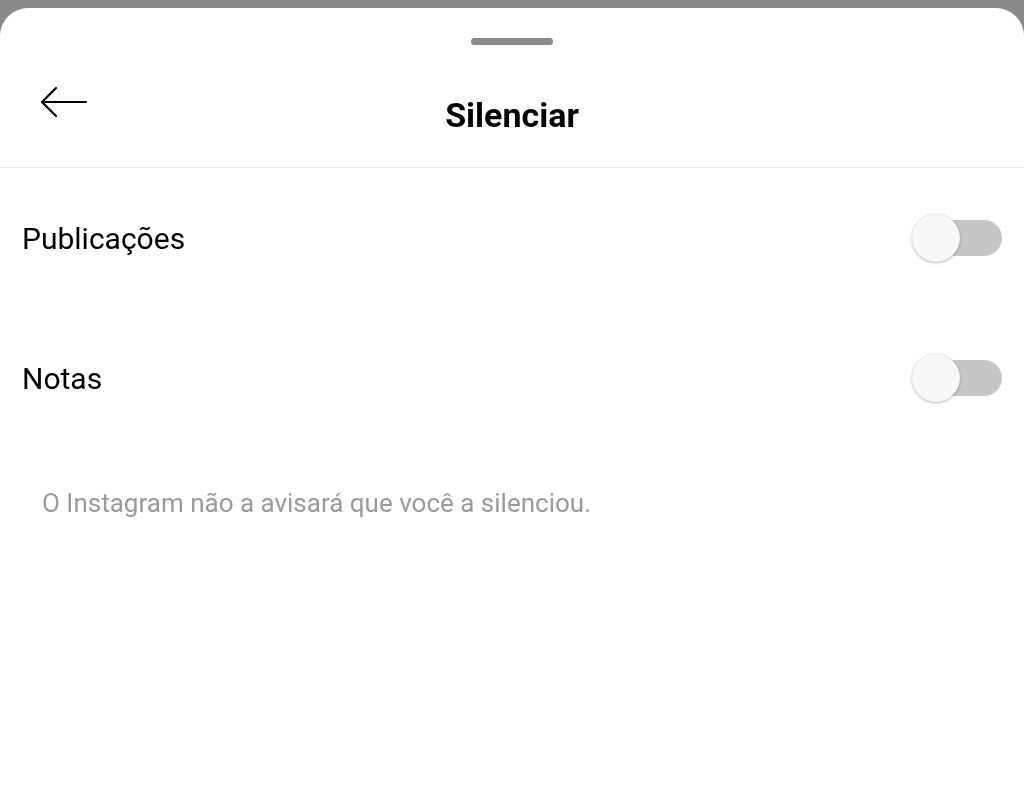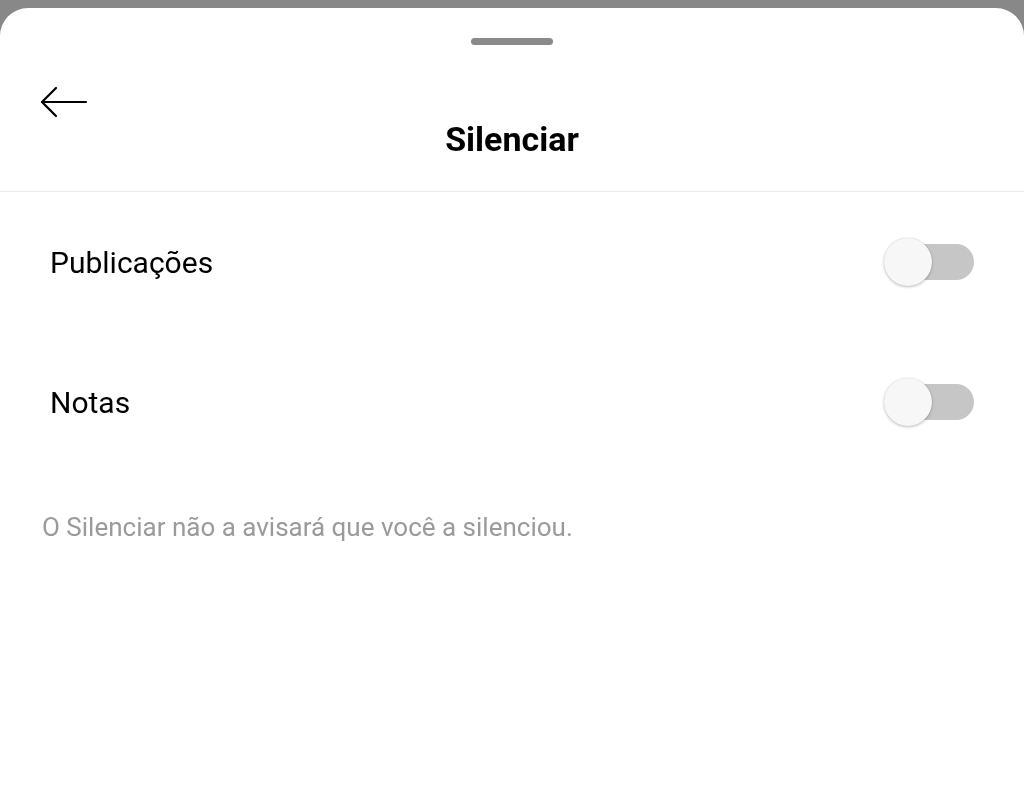--- a/index.html
+++ b/index.html
@@ -30,21 +30,21 @@
       position: absolute;
       top: 30px;
       left: 50%;
       transform: translateX(-50%);
     }
     .header {
       display: flex;
       align-items: center;
       justify-content: center;
       position: relative;
-      padding-top: 111px;
+      padding-top: 87px;
       padding-bottom: 32px;
       border-bottom: 1px solid #e9e9e9;
     }
     .back-btn {
       position: absolute;
       left: 38px;
       top: 72px;
       width: 56px;
       height: 48px;
       display: flex;
@@ -60,21 +60,21 @@
       fill: none;
       stroke-linecap: round;
       stroke-linejoin: round;
     }
     .title {
       font-size: 34px;
       font-weight: 700;
       color: #000;
     }
     .content {
-      padding: 0 50px;
+      padding: 0 22px;
     }
     .row {
       display: flex;
       align-items: center;
       justify-content: space-between;
       height: 140px;
     }
     .row-label {
       font-size: 30px;
       font-weight: 400;
@@ -144,14 +144,14 @@
 
     <div class="row">
       <div class="row-label">Notas</div>
       <div class="toggle">
         <div class="toggle-track"></div>
         <div class="toggle-thumb"></div>
       </div>
     </div>
   </div>
 
-  <div class="footer-text">O Silenciar não a avisará que você a silenciou.</div>
+  <div class="footer-text">O Instagram não a avisará que você a silenciou.</div>
 </div>
 
 </body></html>

